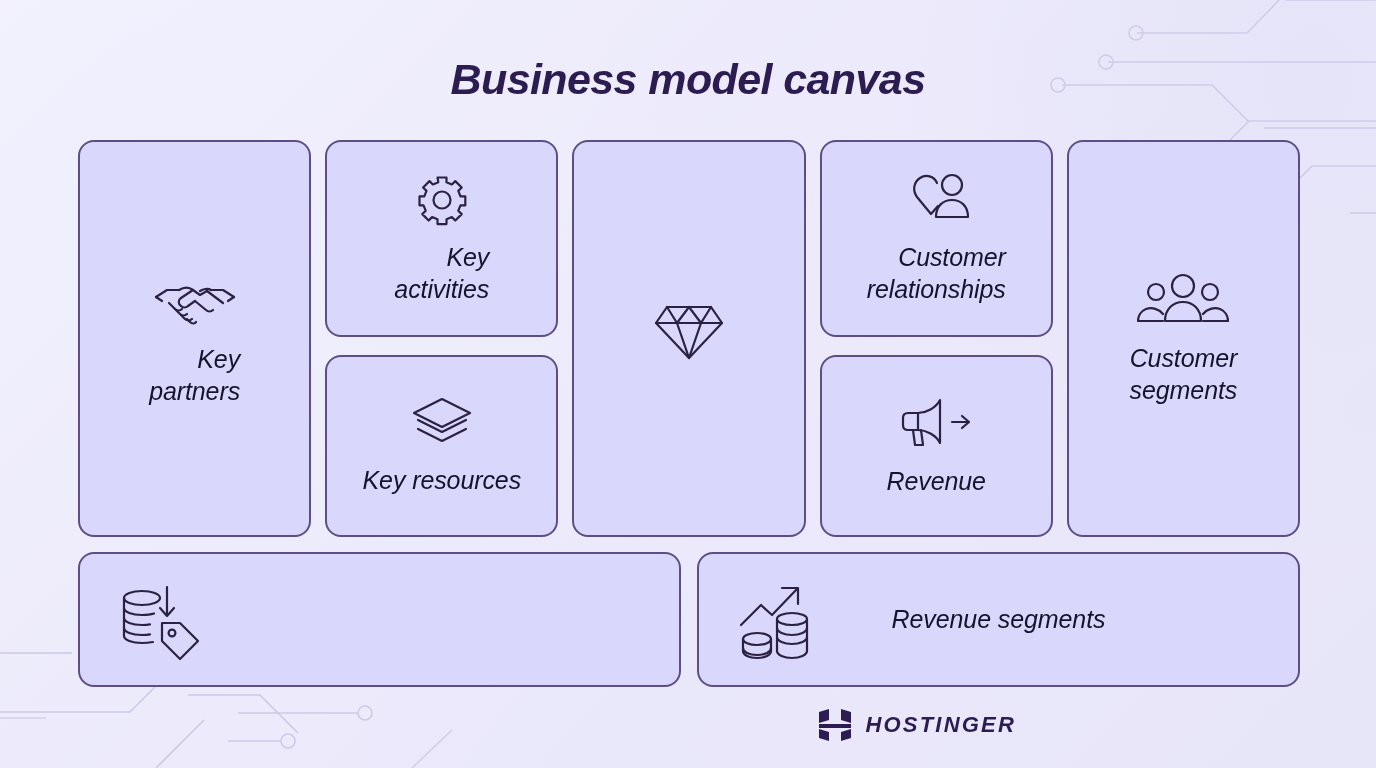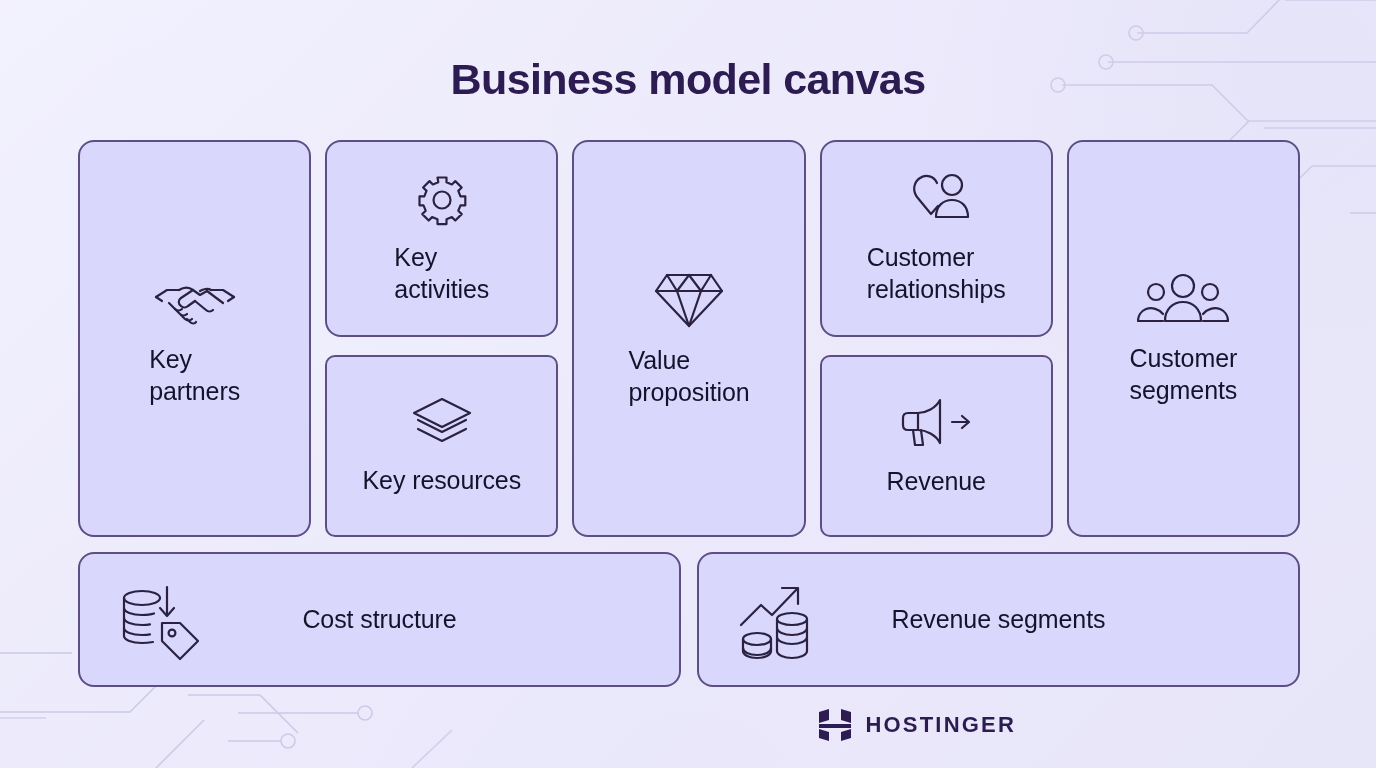--- a/index.html
+++ b/index.html
@@ -37,20 +37,21 @@
     z-index: 0;
   }
 
   
   #canvas-root {
     position: absolute;
     z-index: 2;
     left: 0; top: 0;
     width: 1088px;
     height: 768px;
+    font-style: italic;
   }
 
   #page-title {
     position: absolute;
     left: 0;
     top: 55px;
     width: 1376px;
     text-align: center;
     font-size: 43px;
     font-weight: bold;
@@ -82,33 +83,33 @@
     display: flex;
     flex-direction: column;
     align-items: center;
     justify-content: center;
     color: #15132b;
     position: relative;
   }
 
   .card.full { flex: 1 1 100%; }
   .card.half-top { flex: 0 0 197px; }
-  .card.half-bot { flex: 1 1 auto; border-radius: 10px; }
+  .card.half-bot { flex: 1 1 auto; }
 
   .card-icon {
     display: block;
     line-height: 0;
     margin-bottom: 14px;
   }
   .card-icon svg { display: block; }
 
   .card-label {
     font-size: 25px;
     line-height: 1.27;
-    text-align: left;
+    text-align: right;
     color: #15132b;
     letter-spacing: -0.1px;
     padding: 0 6px;
   }
 
   
   .grid-bottom {
     position: absolute;
     left: 78px;
     top: 552px;
@@ -257,21 +258,20 @@
       <div class="card full">
         <span class="card-icon">
           <svg width="70" height="62" viewBox="0 0 70 62" fill="none" stroke="#2a2240" stroke-width="2.2" stroke-linecap="round" stroke-linejoin="round">
             <path d="M13 6 H57 L68 22 L35 57 L2 22 Z"></path>
             <path d="M2 22 H68"></path>
             <path d="M13 6 L23 22 L35 57"></path>
             <path d="M57 6 L47 22 L35 57"></path>
             <path d="M23 22 L35 6 L47 22"></path>
           </svg>
         </span>
-        <div class="card-label">Value<br>proposition</div>
       </div>
     </div>
 
     <div class="col">
       <div class="card half-top">
         <span class="card-icon">
           <svg width="80" height="56" viewBox="0 0 80 56" fill="none" stroke="#2a2240" stroke-width="2.2" stroke-linecap="round" stroke-linejoin="round">
             <path d="M41 11 C38 4 30 2 24 6 C18 10 16 18 21 25 L35 42 L42 34"></path>
             <circle cx="56" cy="13" r="10"></circle>
             <path d="M40 45 C40 34 47 28 56 28 C65 28 72 34 72 45 Z"></path>
@@ -321,21 +321,20 @@
           <path d="M8 21 V59 C8 63 16 66 26 66 C30 66 34 65.5 37 65"></path>
           <path d="M8 31 C8 35 16 38 26 38 C31 38 35 37.5 38 36.5"></path>
           <path d="M8 41 C8 45 16 48 26 48 C29 48 32 47.8 34 47.4"></path>
           <path d="M8 51 C8 55 16 58 26 58 C29 58 32 57.8 34 57.4"></path>
           <path d="M51 10 V38"></path>
           <path d="M44 31 L51 39 L58 31"></path>
           <path d="M46 46 L64 46 L82 64 L64 82 L46 64 Z"></path>
           <circle cx="56" cy="56" r="3.4"></circle>
         </svg>
       </span>
-      <div class="wide-label">Cost structure</div>
     </div>
 
     <div class="wide-card">
       <span class="wide-icon">
         <svg width="86" height="86" viewBox="0 0 86 86" fill="none" stroke="#2a2240" stroke-width="2.2" stroke-linecap="round" stroke-linejoin="round">
           <path d="M6 48 L26 28 L37 38 L62 12"></path>
           <path d="M47 11 H63 V27"></path>
           <ellipse cx="57" cy="42" rx="15" ry="6"></ellipse>
           <path d="M42 42 V74 C42 78 49 81 57 81 C65 81 72 78 72 74 V42"></path>
           <path d="M42 51 C42 55 49 58 57 58 C65 58 72 55 72 51"></path>

